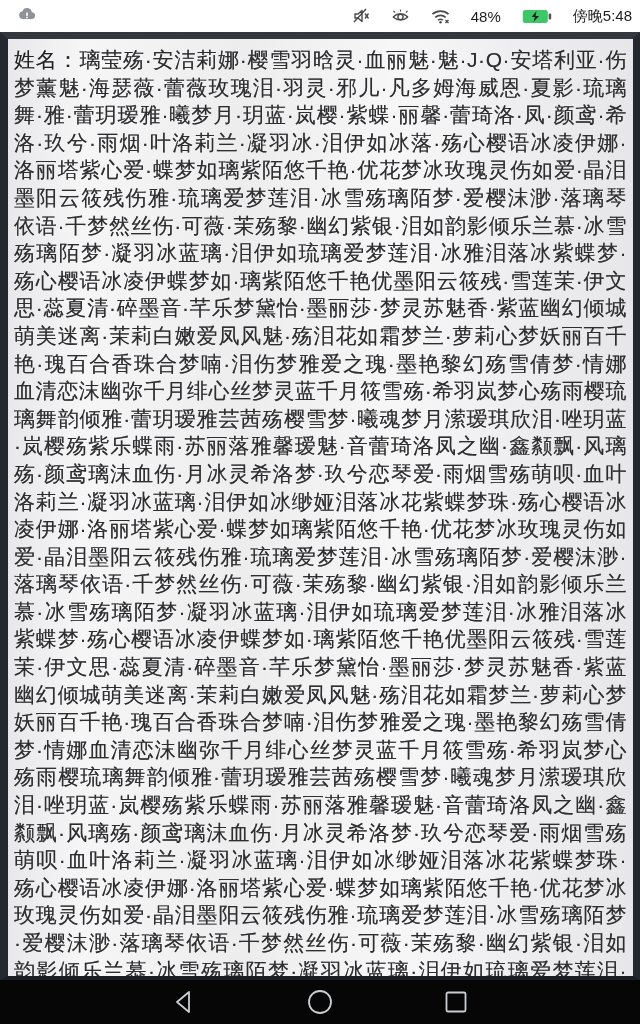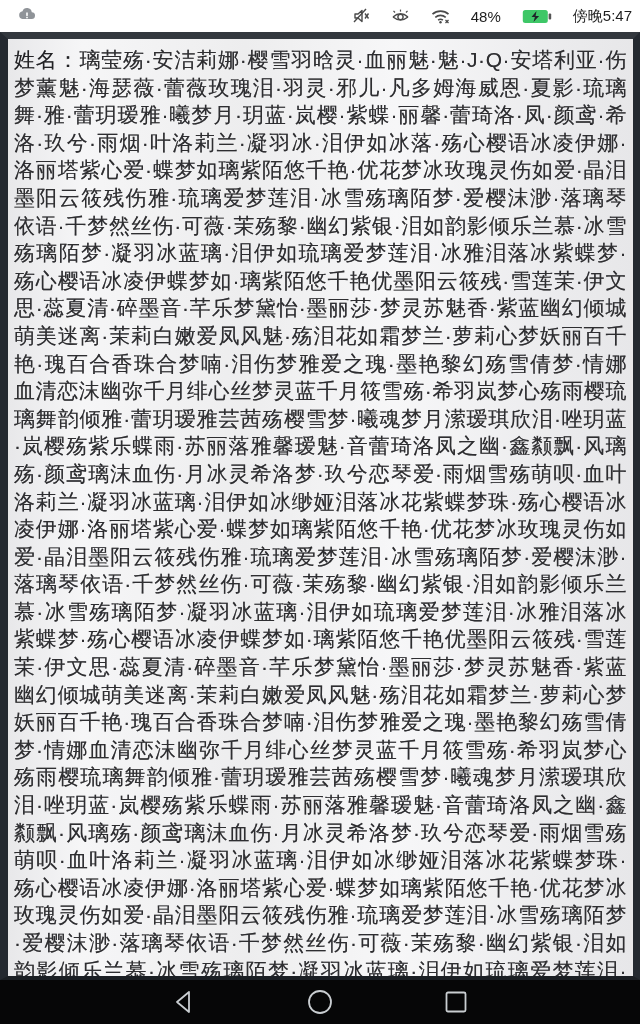--- a/index.html
+++ b/index.html
@@ -98,21 +98,21 @@
       </svg>
     </span>
     <span class="status-text">48%</span>
     <span class="battery-wrap">
       <svg width="30" height="15" viewBox="0 0 30 15">
         <rect x="0.8" y="1" width="25" height="13" rx="2.5" fill="#3ec767"></rect>
         <rect x="26.6" y="4.5" width="2.6" height="6" rx="1" fill="#555"></rect>
         <path d="M14.5 2 L9.5 8 h3.4 l-1.4 5 5.6-6 h-3.5z" fill="#20242a"></path>
       </svg>
     </span>
-    <span class="status-text">傍晚5:47</span>
+    <span class="status-text">傍晚5:48</span>
   </div>
 </div>
 
 <div class="content-frame">
   <div class="page">
     <p class="name-text"><span class="name-label">姓名：</span><span>璃莹殇·安洁莉娜·樱雪羽晗灵·血丽魅·魅·J·Q·安塔利亚·伤梦薰魅·海瑟薇·蕾薇玫瑰泪·羽灵·邪儿·凡多姆海威恩·夏影·琉璃舞·雅·蕾玥瑷雅·曦梦月·玥蓝·岚樱·紫蝶·丽馨·蕾琦洛·凤·颜鸢·希洛·玖兮·雨烟·叶洛莉兰·凝羽冰·泪伊如冰落·殇心樱语冰凌伊娜·洛丽塔紫心爱·蝶梦如璃紫陌悠千艳·优花梦冰玫瑰灵伤如爱·晶泪墨阳云筱残伤雅·琉璃爱梦莲泪·冰雪殇璃陌梦·爱樱沫渺·落璃琴依语·千梦然丝伤·可薇·茉殇黎·幽幻紫银·泪如韵影倾乐兰慕·冰雪殇璃陌梦·凝羽冰蓝璃·泪伊如琉璃爱梦莲泪·冰雅泪落冰紫蝶梦·殇心樱语冰凌伊蝶梦如·璃紫陌悠千艳优墨阳云筱残·雪莲茉·伊文思·蕊夏清·碎墨音·芊乐梦黛怡·墨丽莎·梦灵苏魅香·紫蓝幽幻倾城萌美迷离·茉莉白嫩爱凤风魅·殇泪花如霜梦兰·萝莉心梦妖丽百千艳·瑰百合香珠合梦喃·泪伤梦雅爱之瑰·墨艳黎幻殇雪倩梦·情娜血清恋沫幽弥千月绯心丝梦灵蓝千月筱雪殇·希羽岚梦心殇雨樱琉璃舞韵倾雅·蕾玥瑷雅芸茜殇樱雪梦·曦魂梦月潆瑷琪欣泪·唑玥蓝·岚樱殇紫乐蝶雨·苏丽落雅馨瑷魅·音蕾琦洛凤之幽·鑫颣飘·风璃殇·颜鸢璃沫血伤·月冰灵希洛梦·玖兮恋琴爱·雨烟雪殇萌呗·血叶洛莉兰·凝羽冰蓝璃·泪伊如冰缈娅泪落冰花紫蝶梦珠·殇心樱语冰凌伊娜·洛丽塔紫心爱·蝶梦如璃紫陌悠千艳·优花梦冰玫瑰灵伤如爱·晶泪墨阳云筱残伤雅·琉璃爱梦莲泪·冰雪殇璃陌梦·爱樱沫渺·落璃琴依语·千梦然丝伤·可薇·茉殇黎·幽幻紫银·泪如韵影倾乐兰慕·冰雪殇璃陌梦·凝羽冰蓝璃·泪伊如琉璃爱梦莲泪·冰雅泪落冰紫蝶梦·殇心樱语冰凌伊蝶梦如·璃紫陌悠千艳优墨阳云筱残·雪莲茉·伊文思·蕊夏清·碎墨音·芊乐梦黛怡·墨丽莎·梦灵苏魅香·紫蓝幽幻倾城萌美迷离·茉莉白嫩爱凤风魅·殇泪花如霜梦兰·萝莉心梦妖丽百千艳·瑰百合香珠合梦喃·泪伤梦雅爱之瑰·墨艳黎幻殇雪倩梦·情娜血清恋沫幽弥千月绯心丝梦灵蓝千月筱雪殇·希羽岚梦心殇雨樱琉璃舞韵倾雅·蕾玥瑷雅芸茜殇樱雪梦·曦魂梦月潆瑷琪欣泪·唑玥蓝·岚樱殇紫乐蝶雨·苏丽落雅馨瑷魅·音蕾琦洛凤之幽·鑫颣飘·风璃殇·颜鸢璃沫血伤·月冰灵希洛梦·玖兮恋琴爱·雨烟雪殇萌呗·血叶洛莉兰·凝羽冰蓝璃·泪伊如冰缈娅泪落冰花紫蝶梦珠·殇心樱语冰凌伊娜·洛丽塔紫心爱·蝶梦如璃紫陌悠千艳·优花梦冰玫瑰灵伤如爱·晶泪墨阳云筱残伤雅·琉璃爱梦莲泪·冰雪殇璃陌梦·爱樱沫渺·落璃琴依语·千梦然丝伤·可薇·茉殇黎·幽幻紫银·泪如韵影倾乐兰慕·冰雪殇璃陌梦·凝羽冰蓝璃·泪伊如琉璃爱梦莲泪·冰雅泪落冰紫蝶梦·殇心樱语冰凌伊蝶梦如·璃紫陌悠千艳优墨阳云筱残·雪莲茉·伊文思·蕊夏清·碎墨音·芊乐梦黛怡·墨丽莎·梦灵苏魅香·紫蓝幽幻倾城萌美迷离·茉莉白嫩爱凤风魅·殇泪花如霜梦兰·萝莉心梦妖丽百千艳·瑰百合香珠合梦喃·泪伤梦雅爱之瑰·墨艳黎幻殇雪倩梦·情娜血清恋沫幽弥千月绯心丝梦灵蓝千月筱雪殇·希羽岚梦心殇雨樱琉璃舞韵倾雅·蕾玥瑷雅芸茜殇樱雪梦·曦魂梦月潆瑷琪欣泪·唑玥蓝·岚樱殇紫乐蝶雨·苏丽落雅馨瑷魅·音蕾</span></p>
   </div>
 </div>
 
 <div class="nav-bar">

